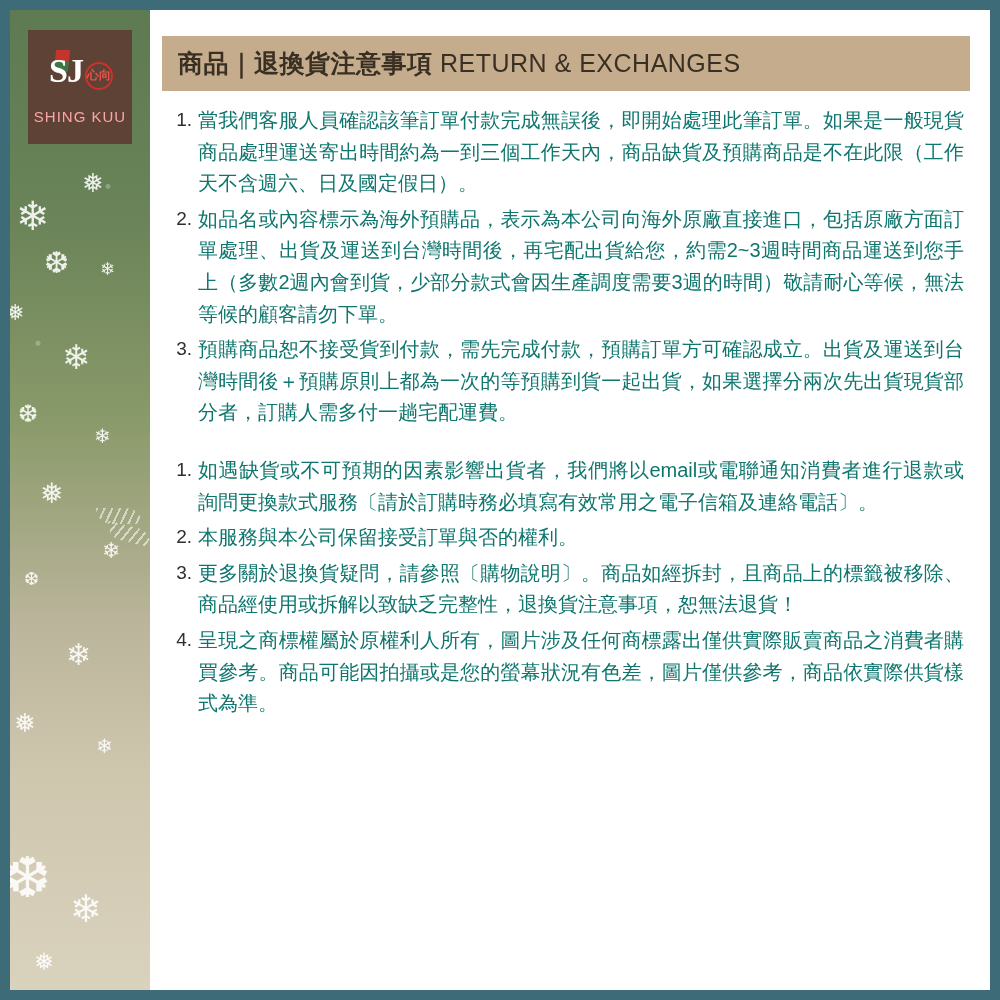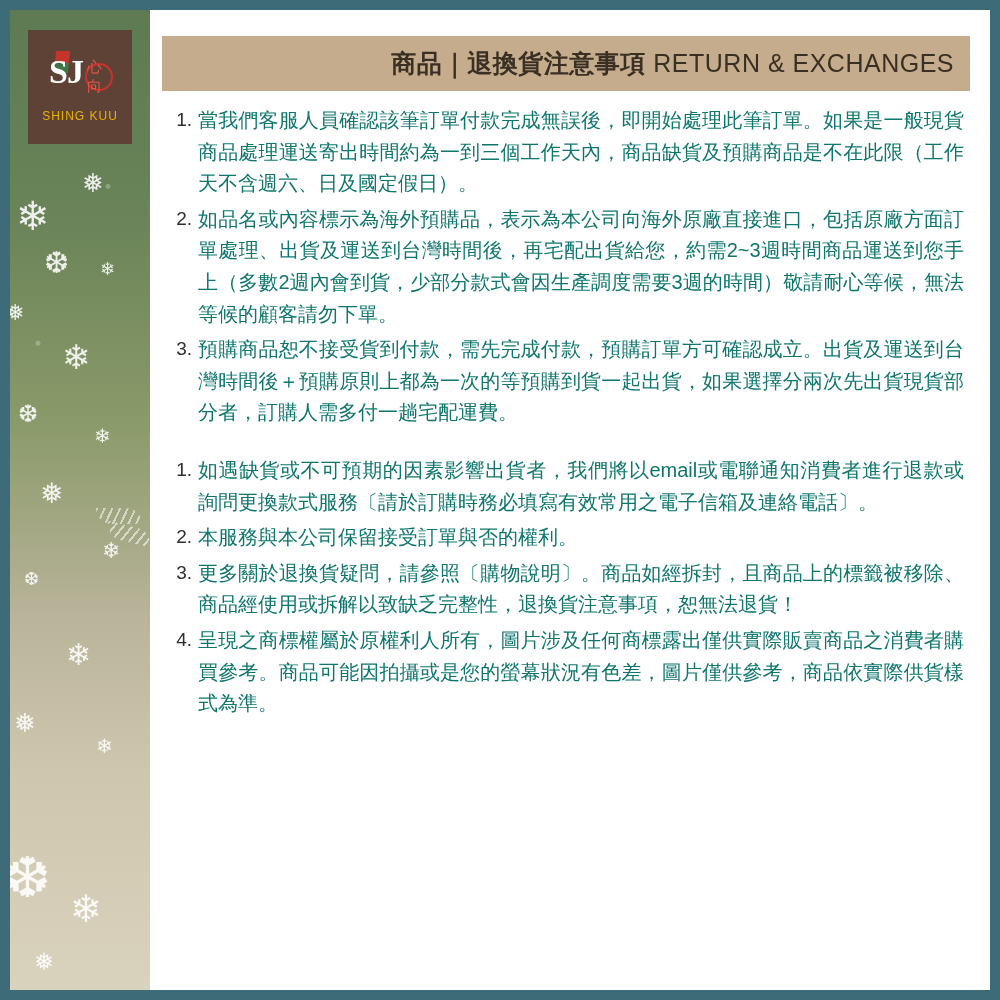--- a/index.html
+++ b/index.html
@@ -94,26 +94,26 @@
     transform: skewX(-6deg);
     opacity: .95;
   }
   .logo-mark .circ {
     position: absolute;
     right: 2px; top: 12px;
     width: 28px; height: 28px;
     border: 2px solid #c8342c;
     border-radius: 50%;
     color: #e7554c;
+    font-size: 12px;
+    display: flex; align-items: center; justify-content: center; font-weight: bold;
+  }
+  .logo-text {
+    color: #fca5a5;
     font-size: 15px;
-    display: flex; align-items: center; justify-content: center;
-  }
-  .logo-text {
-    color: #eab308;
-    font-size: 12px;
     letter-spacing: 1px;
     font-family: "Liberation Sans", sans-serif;
   }
 
   
   .content {
     position: absolute;
     left: 140px;
     top: 0;
     right: 0;
@@ -123,21 +123,20 @@
   }
 
   .section-header {
     background: #c4ac8c;
     color: #3a2f23;
     padding: 11px 16px;
     font-size: 25px;
     font-weight: 700;
     letter-spacing: .5px;
     margin-bottom: 14px;
-    text-align: right;
   }
   .section-header .en {
     font-family: "Liberation Sans", sans-serif;
     font-weight: 400;
     letter-spacing: .5px;
   }
 
   ol.list {
     list-style: none;
     counter-reset: item;

